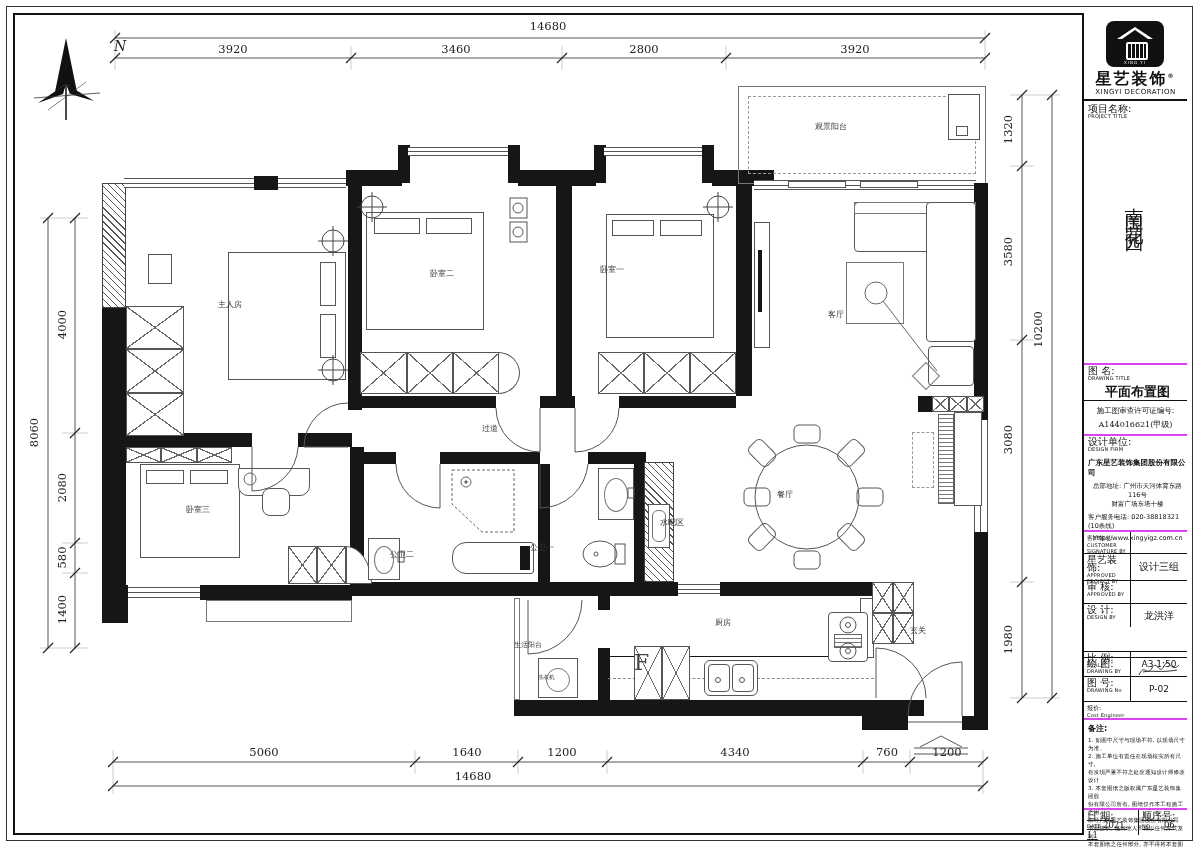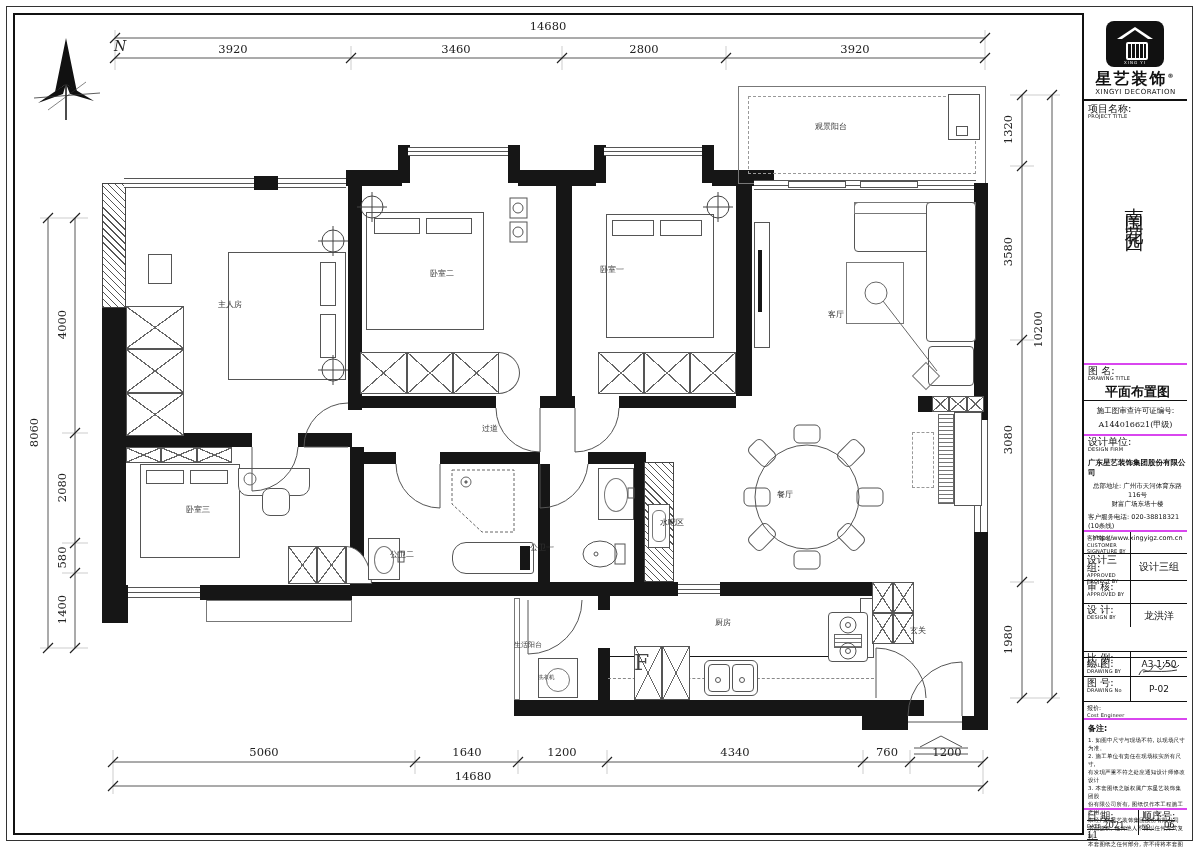--- a/index.html
+++ b/index.html
@@ -421,21 +421,21 @@
           <div class="en">CUSTOMER</div>
           <div class="en">SIGNATURE BY</div>
         </div>
         <div class="tbv"></div>
       </div>
     </div>
 
     <div class="tbsec bt1" style="top:540px;height:27px;">
       <div class="tbrow">
         <div class="tbl">
-          <div class="cn">设计三组:</div>
+          <div class="cn">星艺装饰:</div>
           <div class="en">APPROVED</div>
           <div class="en">PROJECT BY</div>
         </div>
         <div class="tbv">设计三组</div>
       </div>
     </div>
 
     <div class="tbsec bt1" style="top:567px;height:23px;">
       <div class="tbrow">
         <div class="tbl">

